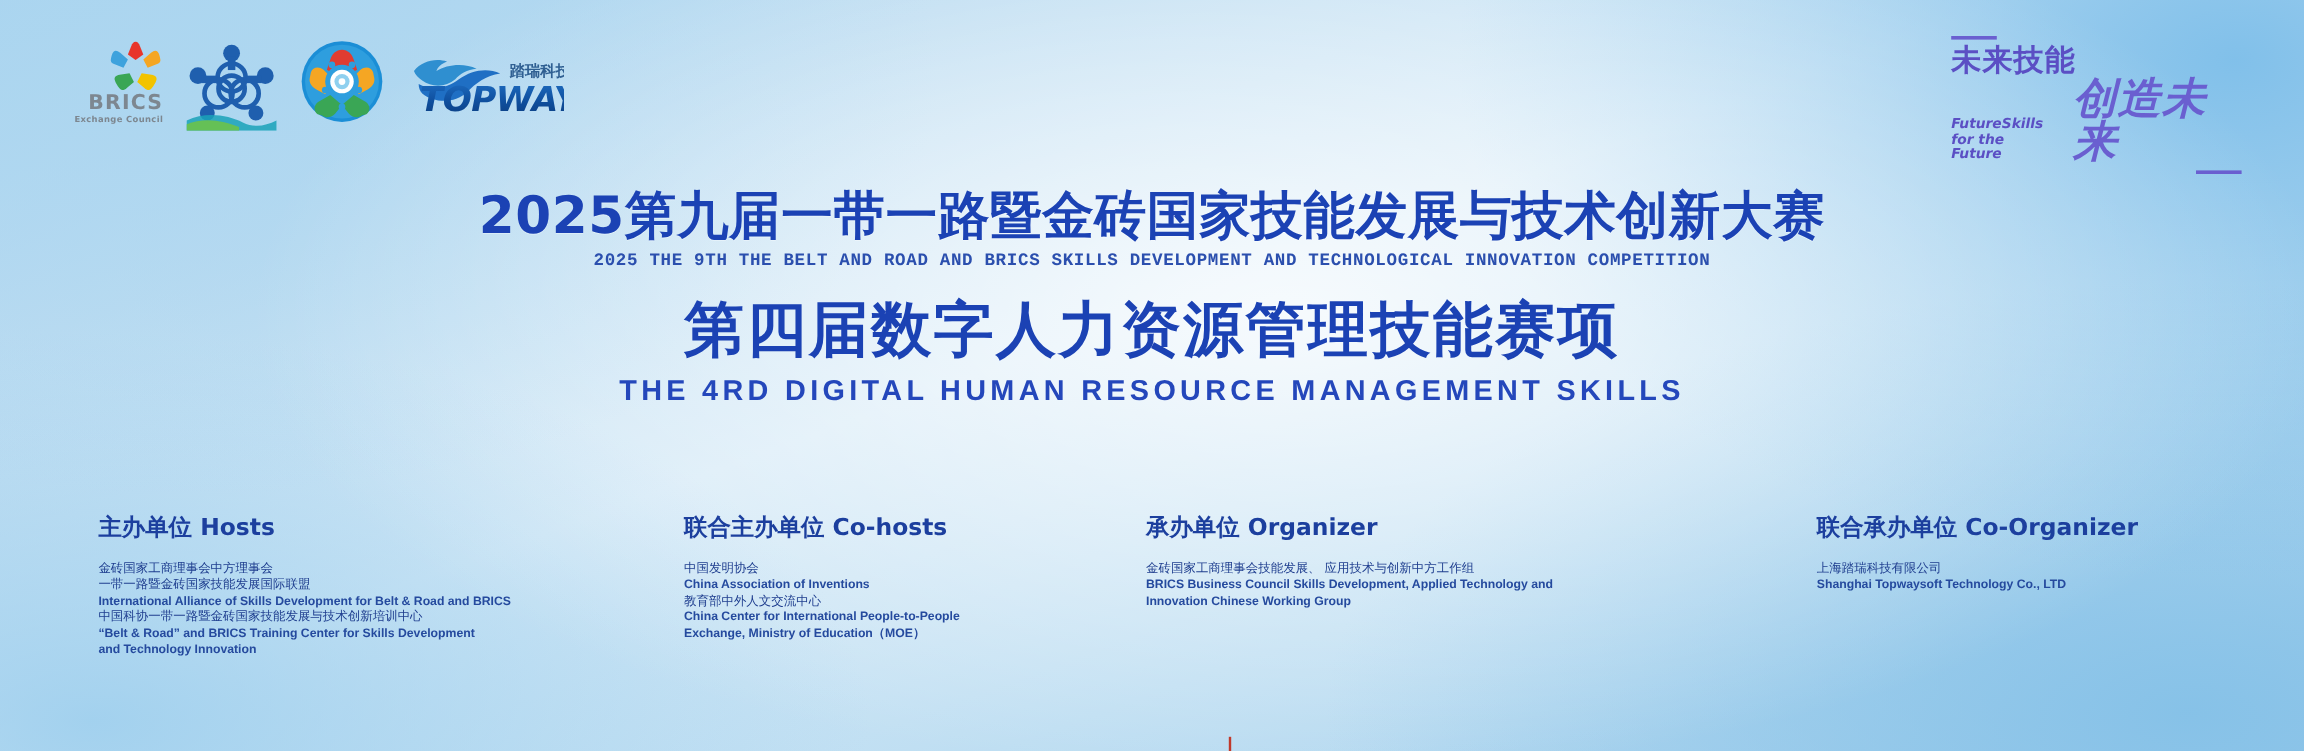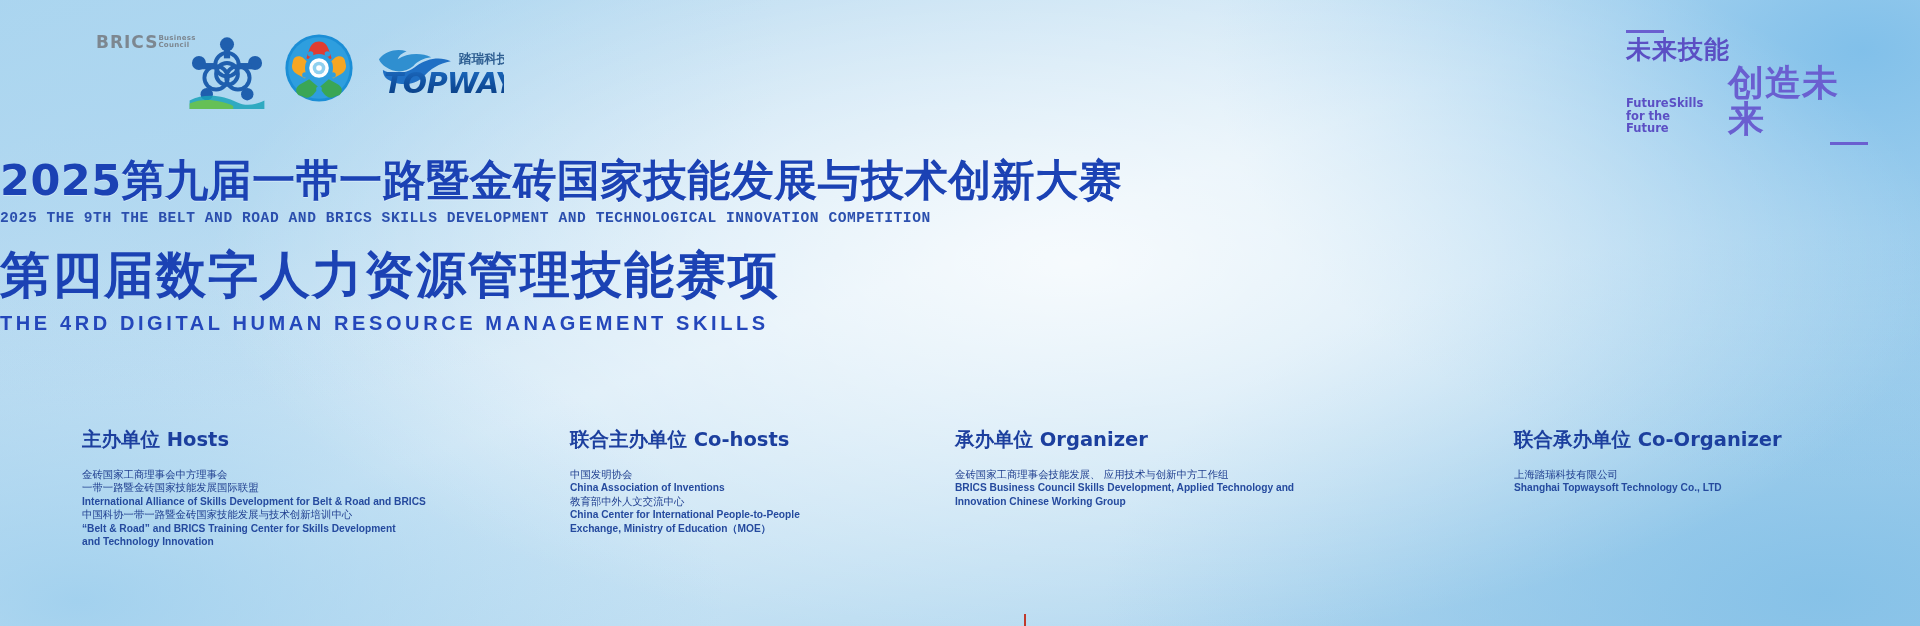--- a/index.html
+++ b/index.html
@@ -31,22 +31,22 @@
     left: 62px;
     top: 33px;
     height: 80px;
     display: flex;
     align-items: flex-start;
     gap: 18px;
   }
   .logo-brics {
     width: 74px;
     display: flex;
-    align-items: flex-start;
-    margin-left: 34px;
+    flex-direction: column;
+    align-items: flex-end;
   }
   .brics-star { display:block; }
   .brics-word {
     font-family: "DejaVu Sans", sans-serif;
     font-weight: 700;
     font-size: 17px;
     letter-spacing: 1px;
     color: #7d8790;
     line-height: 1;
     margin-top: 1px;
@@ -86,20 +86,21 @@
     color: #5b4fc4;
     line-height: 1.05;
     margin-left: 4px;
   }
   .fs-bottom-row {
     display: flex;
     align-items: flex-end;
     gap: 16px;
     margin-top: 2px;
     margin-left: 4px;
+    font-style: italic;
   }
   .fs-en {
     font-family: "DejaVu Sans", sans-serif;
     font-weight: 600;
     font-size: 11.5px;
     line-height: 1.12;
     color: #5b4fc4;
     padding-bottom: 2px;
     white-space: pre-line;
   }
@@ -117,20 +118,21 @@
     background: #6a5fd0;
     margin: 5px 0 0 auto;
   }
 
   
   .titles {
     position: absolute;
     left: 0;
     right: 0;
     top: 158px;
+    text-align: center;
   }
   .t-main-cn {
     font-family: "DejaVu Sans", sans-serif;
     font-weight: 700;
     font-size: 43px;
     letter-spacing: .5px;
     color: #1b42b4;
     line-height: 1.06;
     text-shadow: 0 1px 0 rgba(255,255,255,.35);
   }
@@ -147,21 +149,21 @@
     font-weight: 700;
     font-size: 50px;
     letter-spacing: 2px;
     color: #1b42b4;
     margin-top: 22px;
     line-height: 1.08;
   }
   .t-sub-en {
     font-family: "Liberation Sans", sans-serif;
     font-weight: 700;
-    font-size: 20px;
+    font-size: 24px;
     letter-spacing: 3.6px;
     color: #2447bb;
     margin-top: 10px;
   }
 
   
   .orgs {
     position: absolute;
     top: 430px;
     left: 0;
@@ -221,21 +223,21 @@
         <path d="M50 6 L62 30 L50 40 L38 30 Z" fill="none"></path>
         <path d="M50 4 C54 4 56 7 58 12 L64 27 L50 37 L36 27 L42 12 C44 7 46 4 50 4 Z" fill="#e8352b"></path>
         <path d="M50 4 C54 4 56 7 58 12 L64 27 L50 37 L36 27 L42 12 C44 7 46 4 50 4 Z" fill="none"></path>
         <path d="M95 36 C96 40 93 43 88 45 L72 51 L64 36 L78 24 C83 20 87 19 90 22 C93 25 94 31 95 36 Z" fill="#f5a623"></path>
         <path d="M5 36 C4 40 7 43 12 45 L28 51 L36 36 L22 24 C17 20 13 19 10 22 C7 25 6 31 5 36 Z" fill="#3da2dd"></path>
         <path d="M78 90 C75 93 70 92 66 88 L53 77 L61 61 L79 64 C86 65 89 69 88 73 C87 78 81 87 78 90 Z" fill="#f2c300"></path>
         <path d="M22 90 C25 93 30 92 34 88 L47 77 L39 61 L21 64 C14 65 11 69 12 73 C13 78 19 87 22 90 Z" fill="#3aa655"></path>
         <circle cx="50" cy="52" r="15" fill="#bfe0f2" opacity="0"></circle>
       </svg>
       <div class="brics-word">BRICS</div>
-      <div class="brics-sub">Business Council</div>
+      <div class="brics-sub">Exchange Council</div>
     </div>
 
     <div class="logo-alliance">
       <svg width="78" height="74" viewBox="0 0 100 95">
         <g fill="none" stroke="#1f5fae" stroke-width="5">
           <circle cx="50" cy="38" r="15"></circle>
           <circle cx="36" cy="55" r="15"></circle>
           <circle cx="64" cy="55" r="15"></circle>
           <circle cx="50" cy="50" r="14"></circle>
         </g>

